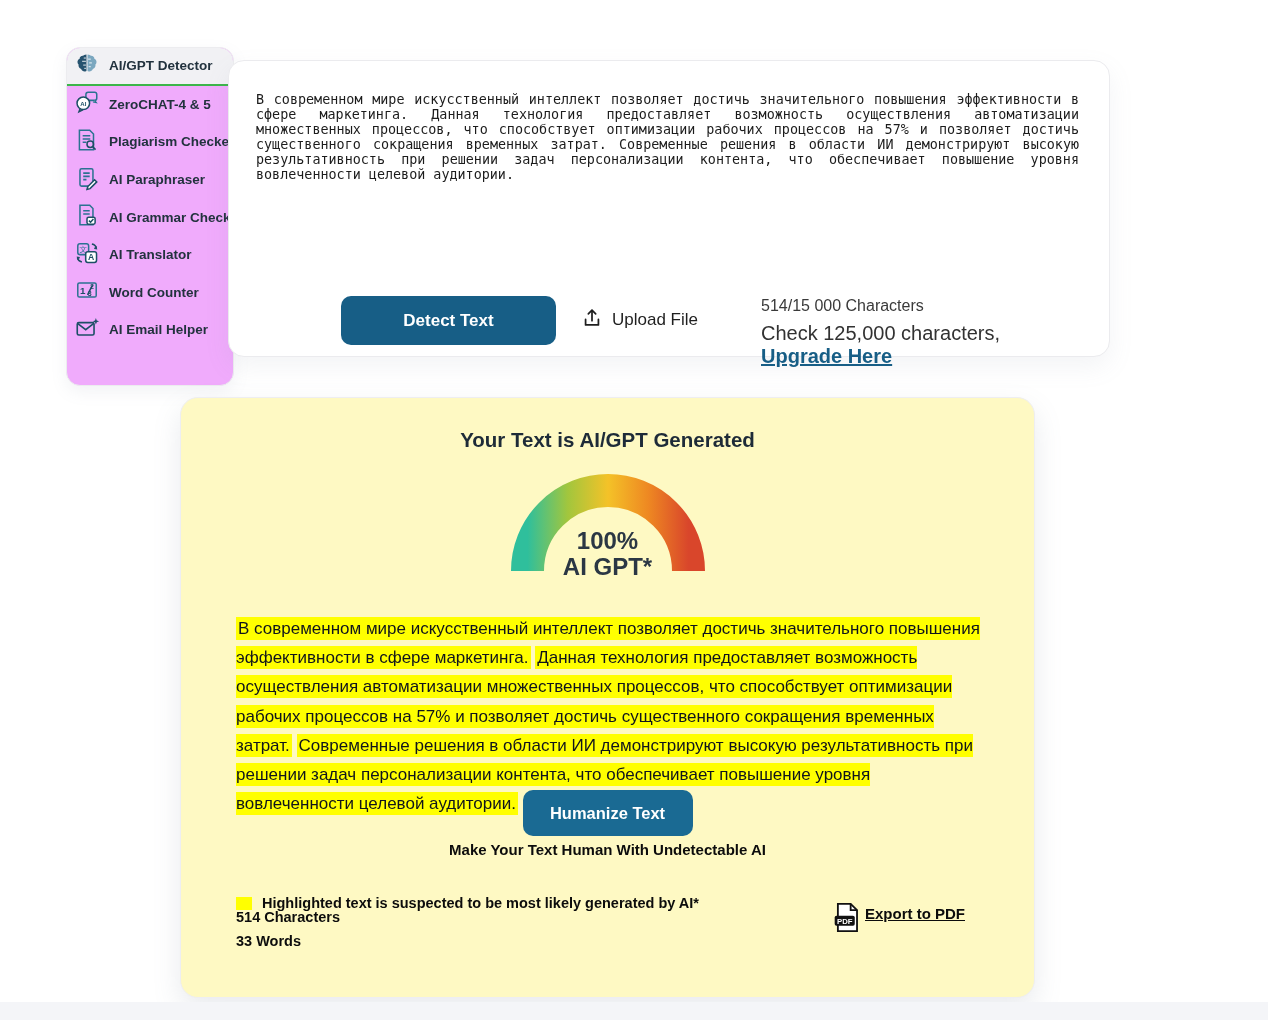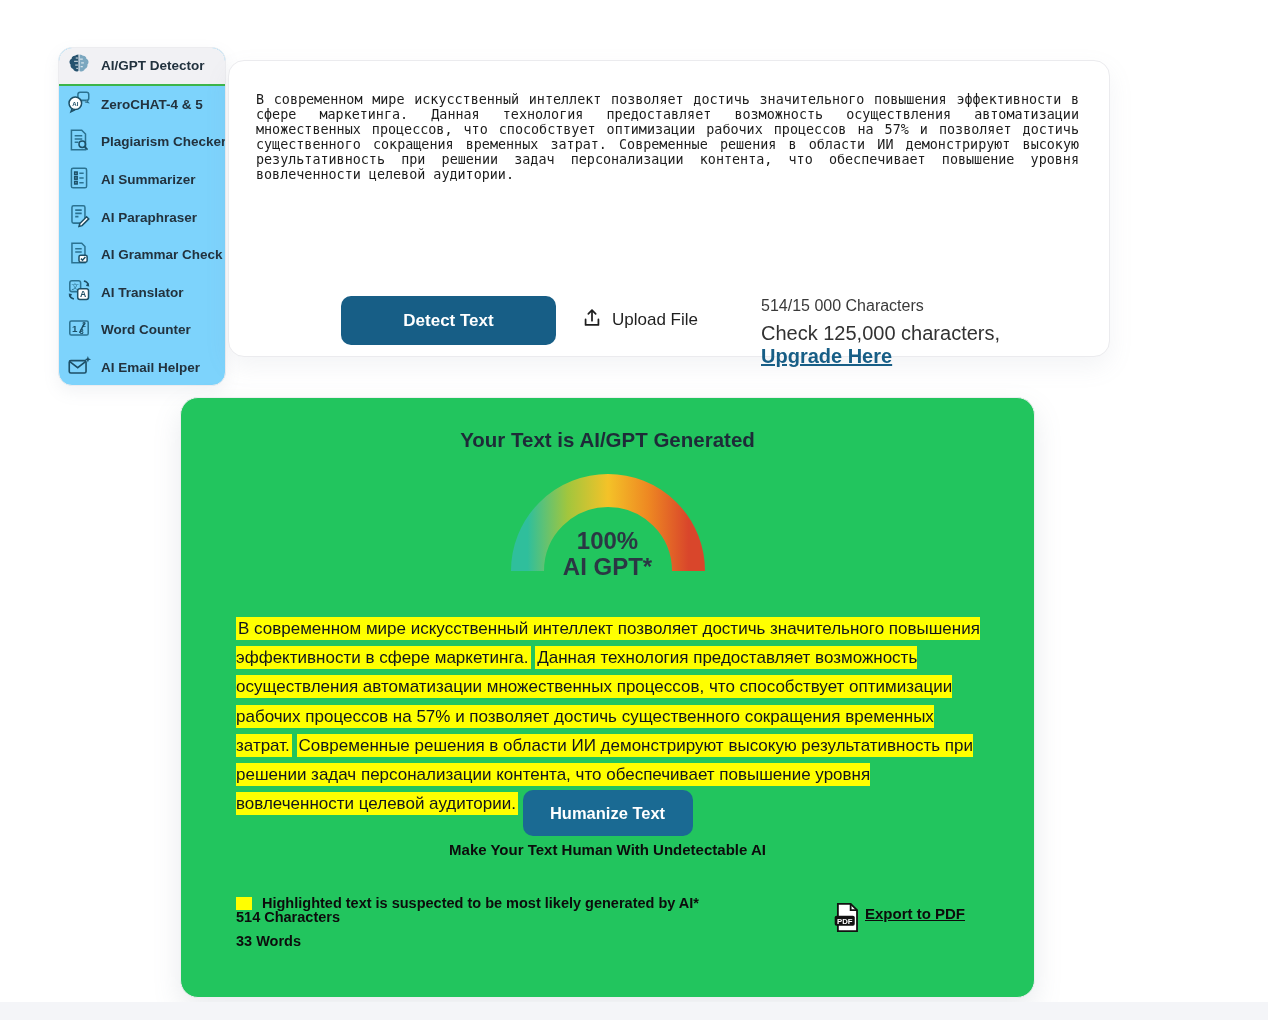--- a/index.html
+++ b/index.html
@@ -1,22 +1,22 @@
 <!DOCTYPE html>
 <html><head>
 <meta charset="utf-8">
 <style>
   * { margin:0; padding:0; box-sizing:border-box; }
   html,body { width:1268px; height:1020px; background:#ffffff; overflow:hidden;
     font-family:"Liberation Sans", sans-serif; }
   .page { position:relative; width:1268px; height:1020px; background:#ffffff; }
 
   
-  .sidebar { position:absolute; left:58px; top:47px; width:168px; height:339px;
-    background:#7dd3fc; border:1px solid #ececef; border-radius:14px;
+  .sidebar { position:absolute; left:66px; top:47px; width:168px; height:339px;
+    background:#f0abfc; border:1px solid #ececef; border-radius:14px;
     box-shadow:0 6px 16px rgba(130,140,155,.10); overflow:hidden;text-align:center; }
   .side-item { display:flex; align-items:center; gap:9px; height:37.6px; padding:0 6px 0 7px;
     cursor:pointer; background:transparent; }
   .side-item .lbl { font-size:13.5px; font-weight:600; color:#22323e; white-space:nowrap; }
   .side-item.active { background:#f1f1f4; border-bottom:2px solid #3cb54a; border-radius:13px 13px 0 0; }
   .side-item svg { flex:0 0 auto; }
 
   
   .top-card { position:absolute; left:228px; top:60px; width:882px; height:297px;
     background:#ffffff; border:1px solid #ebebee; border-radius:16px;
@@ -31,21 +31,21 @@
   .upload { position:absolute; left:352px; top:244px; height:30px; display:flex;
     align-items:center; gap:9px; cursor:pointer; }
   .upload .u-lbl { font-size:17px; color:#1f1f1f; }
   .char-info { position:absolute; right:28px; top:236px; width:320px; text-align:left; }
   .char-info .line1 { font-size:16px; color:#3a3a3a; margin-bottom:7px; }
   .char-info .line2 { font-size:20px; color:#323232; }
   .upgrade-link { color:#175e86; font-weight:700; text-decoration:underline; cursor:pointer; }
 
   
   .result-card { position:absolute; left:180px; top:397px; width:855px; height:601px;
-    background:#22c55e; border:1px solid #eeeef1; border-radius:18px;
+    background:#fef9c3; border:1px solid #eeeef1; border-radius:18px;
     box-shadow:0 12px 28px rgba(120,130,148,.16); }
   .result-title { position:absolute; top:30px; left:0; right:0; text-align:center;
     font-size:20.5px; font-weight:700; color:#1e2b38; }
   .gauge-wrap { position:absolute; top:76px; left:50%; transform:translateX(-50%);
     width:194px; height:97px; }
   .gauge-text { position:absolute; left:0; right:0; bottom:-9px; text-align:center;
     font-size:24px; font-weight:700; line-height:26px; color:#2b3744; }
   .hl-block { position:absolute; left:55px; width:748px; top:216px;
     font-size:17px; line-height:29.2px; color:#10151c; }
   .hl-block mark { background:#ffff00; color:#10151c; padding:2px 2px; }
@@ -102,34 +102,20 @@
         <svg width="26" height="26" viewBox="0 0 24 24" fill="none" stroke="#2b7291" stroke-width="1.4">
           <path d="M5 3h9.5L18 6.5V21H5z"></path>
           <path d="M8 8h7M8 11h7M8 14h3.5"></path>
           <circle cx="15" cy="16" r="3" stroke="#1d4f66"></circle>
           <path d="M17.3 18.3l2.6 2.6" stroke="#1d4f66"></path>
         </svg>
       </span>
       <span class="lbl">Plagiarism Checker</span>
     </div>
 
-    <div class="side-item">
-      <span>
-        <svg width="26" height="26" viewBox="0 0 24 24" fill="none" stroke="#2b7291" stroke-width="1.4">
-          <rect x="5" y="3" width="14" height="18" rx="1.5"></rect>
-          <rect x="8" y="6.5" width="2.3" height="2.3" stroke="#1d4f66"></rect>
-          <path d="M12.3 7.6H16.3"></path>
-          <rect x="8" y="10.8" width="2.3" height="2.3" stroke="#1d4f66"></rect>
-          <path d="M12.3 12H16.3"></path>
-          <rect x="8" y="15.2" width="2.3" height="2.3" stroke="#1d4f66"></rect>
-          <path d="M12.3 16.3H16.3"></path>
-        </svg>
-      </span>
-      <span class="lbl">AI Summarizer</span>
-    </div>
 
     <div class="side-item">
       <span>
         <svg width="26" height="26" viewBox="0 0 24 24" fill="none" stroke="#2b7291" stroke-width="1.4">
           <rect x="5.5" y="3.5" width="12" height="16" rx="1.5"></rect>
           <path d="M8.5 7.5h6M8.5 10.5h6M8.5 13.5h3"></path>
           <path d="M12.8 19.8l6.2-6.2 2 2-6.2 6.2-2.8.8z" fill="#ffffff" stroke="#1d4f66"></path>
         </svg>
       </span>
       <span class="lbl">AI Paraphraser</span>

